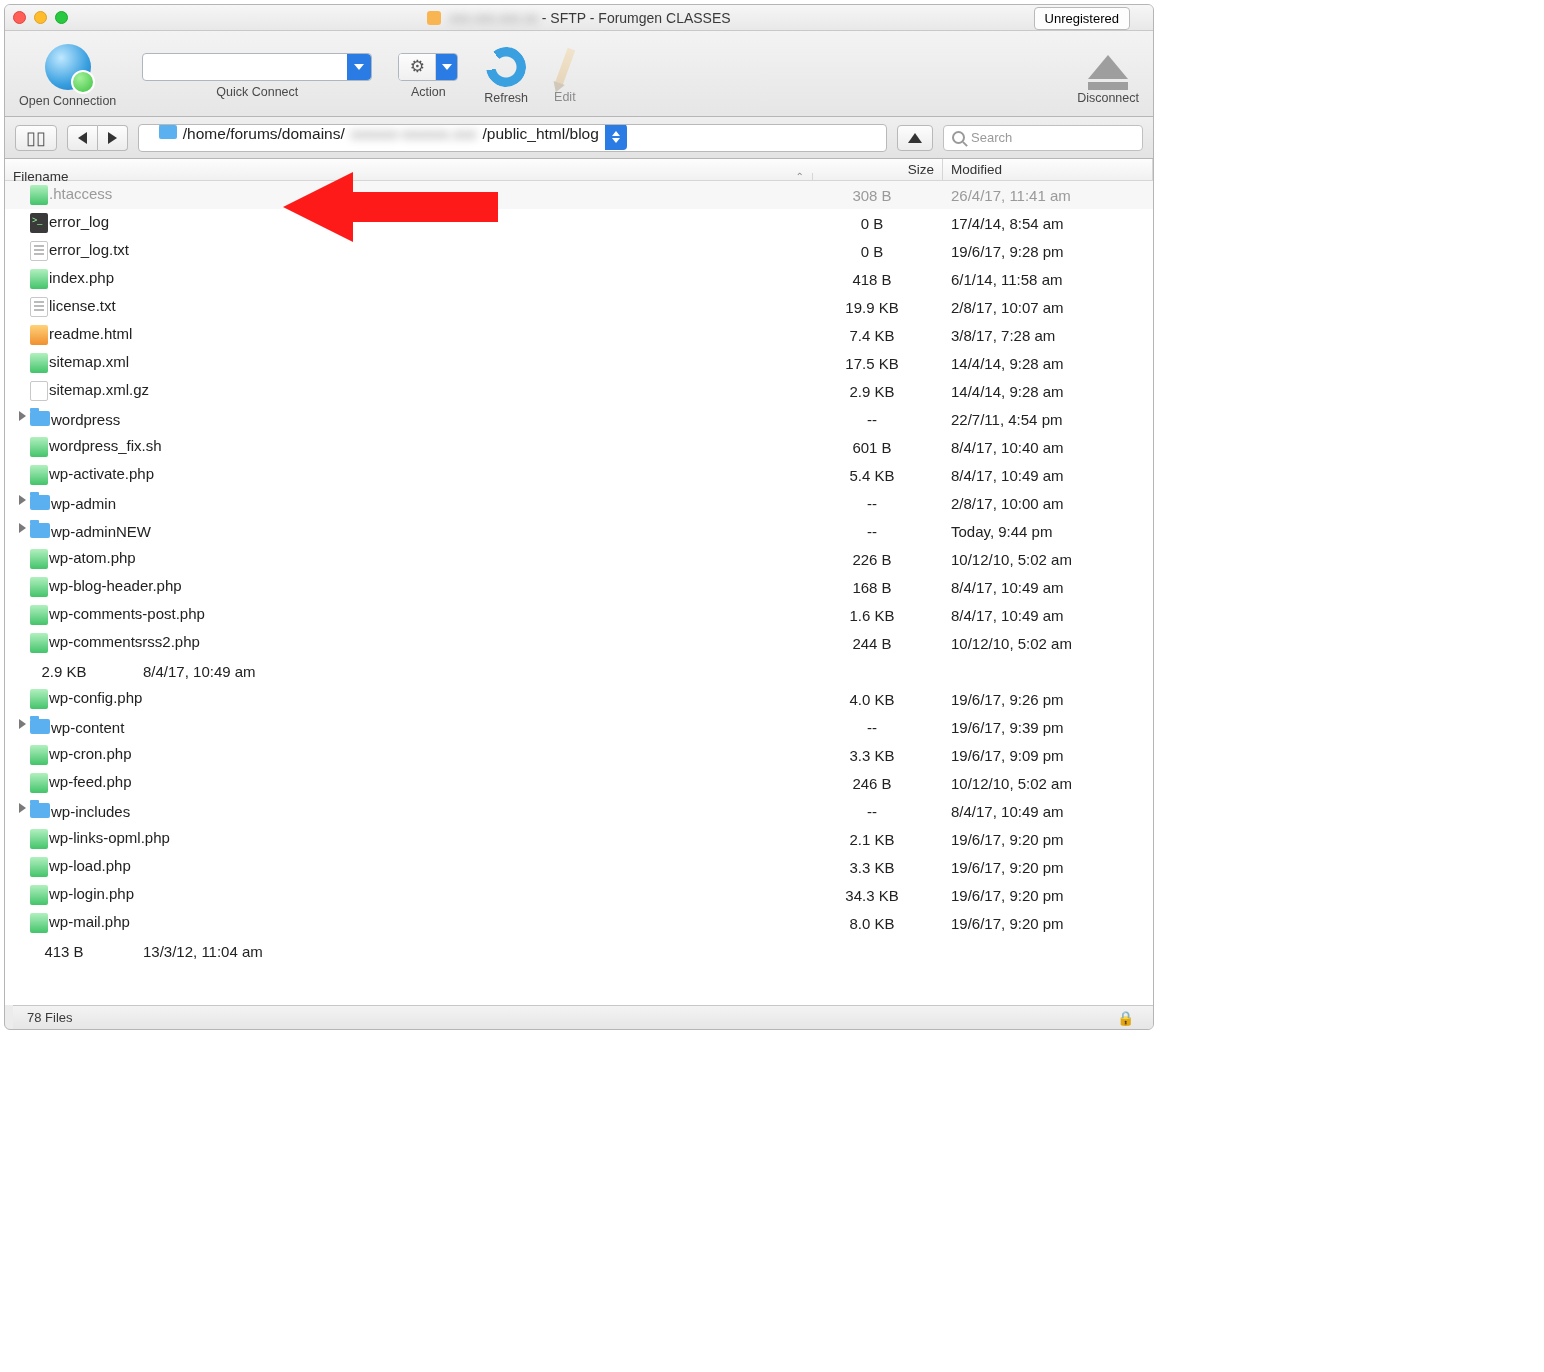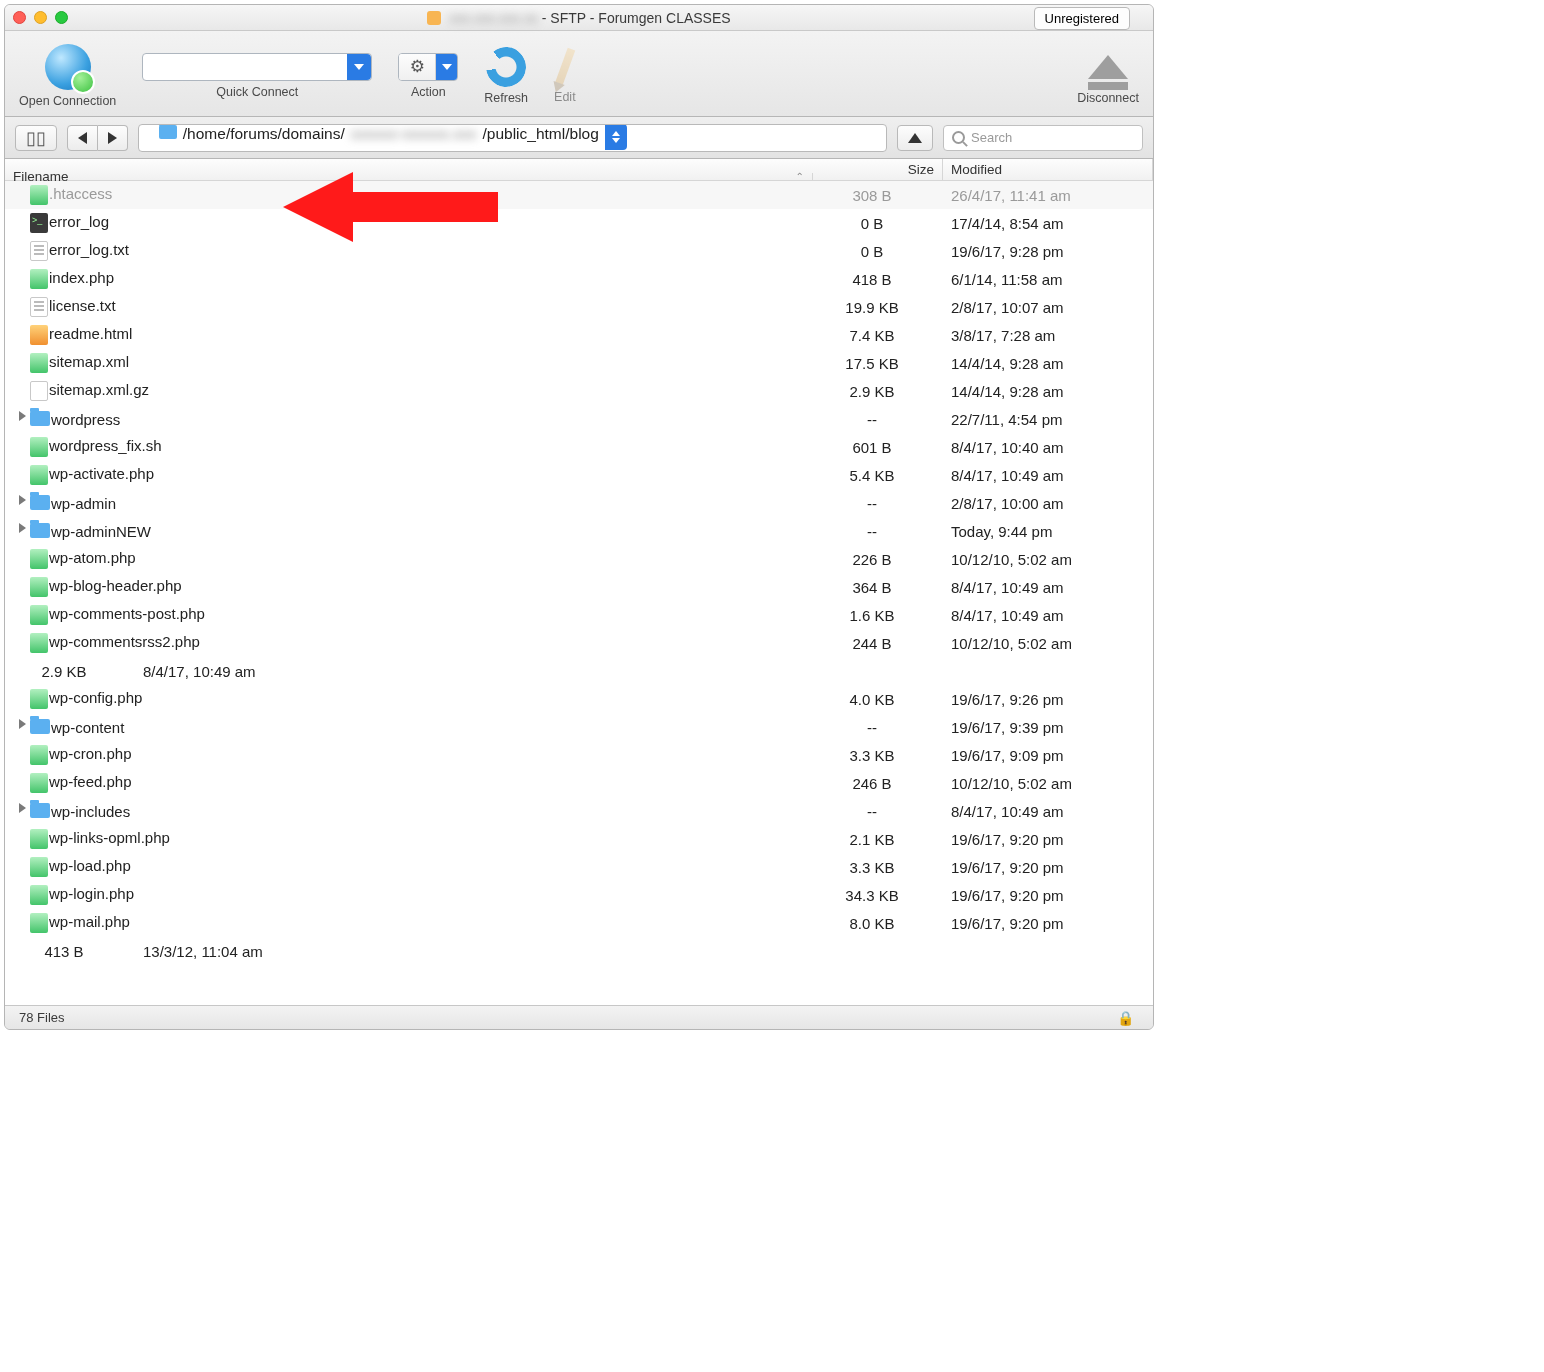--- a/index.html
+++ b/index.html
@@ -209,20 +209,21 @@
 
   .arrow-annot {
     position: absolute; left: 278px; top: 162px; z-index: 50; pointer-events: none;
   }
   .arrow-annot svg { display: block; }
 
   .statusbar {
     height: 24px; background: linear-gradient(#f3f3f3,#e6e6e6); border-top: 1px solid #c7c7c7;
     display: flex; align-items: center; padding: 0 14px; font-size: 13px; color: #3a3a3a; gap: 10px;
     position: relative;
+    margin-left: 8px;
   }
   .statusbar .lock { position:absolute; right:18px; font-size: 14px; color: #c7a04a; }
   .book-icon { font-size:18px; color:#555; }
 </style>
 </head>
 <body>
 
 <div class="window">
 
   <div class="titlebar">
@@ -440,21 +441,21 @@
         </div>
         <div class="c-size">226 B</div>
         <div class="c-mod">10/12/10, 5:02 am</div>
       </div>
       <div class="row">
         <div class="c-name">
           <div class="disclosure"></div>
           <div class="fico ico-php"></div>
           <span class="fname">wp-blog-header.php</span>
         </div>
-        <div class="c-size">364 B</div>
+        <div class="c-size">168 B</div>
         <div class="c-mod">8/4/17, 10:49 am</div>
       </div>
       <div class="row">
         <div class="c-name">
           <div class="disclosure"></div>
           <div class="fico ico-php"></div>
           <span class="fname">wp-comments-post.php</span>
         </div>
         <div class="c-size">1.6 KB</div>
         <div class="c-mod">8/4/17, 10:49 am</div>

